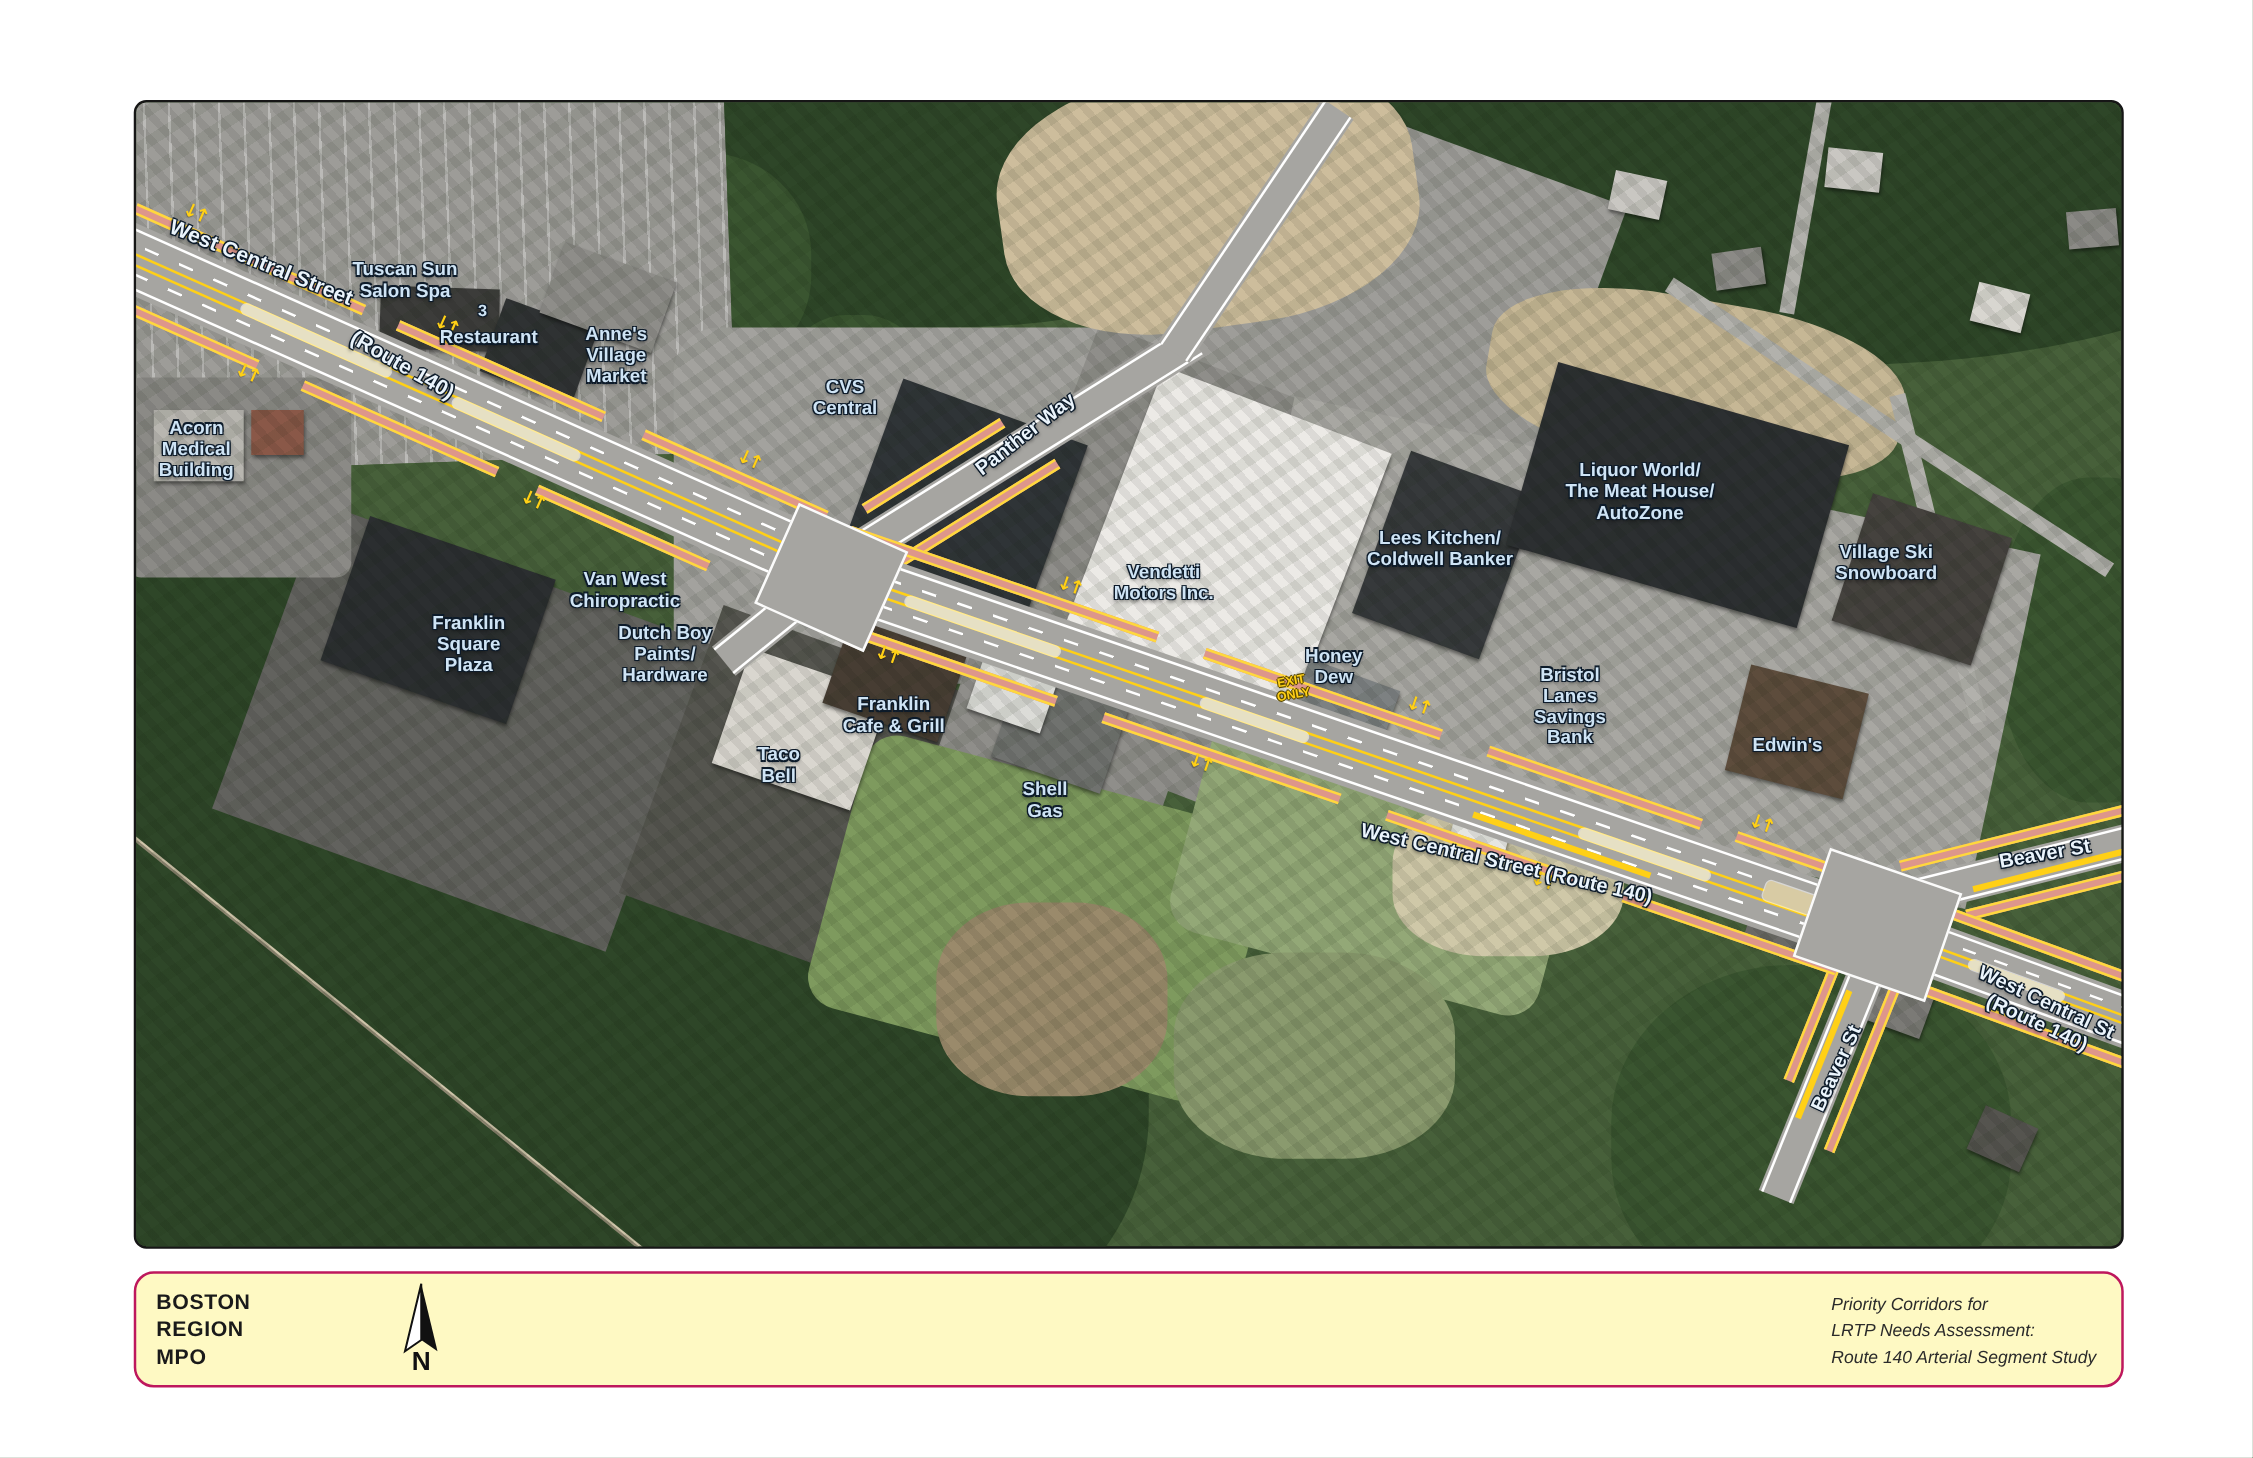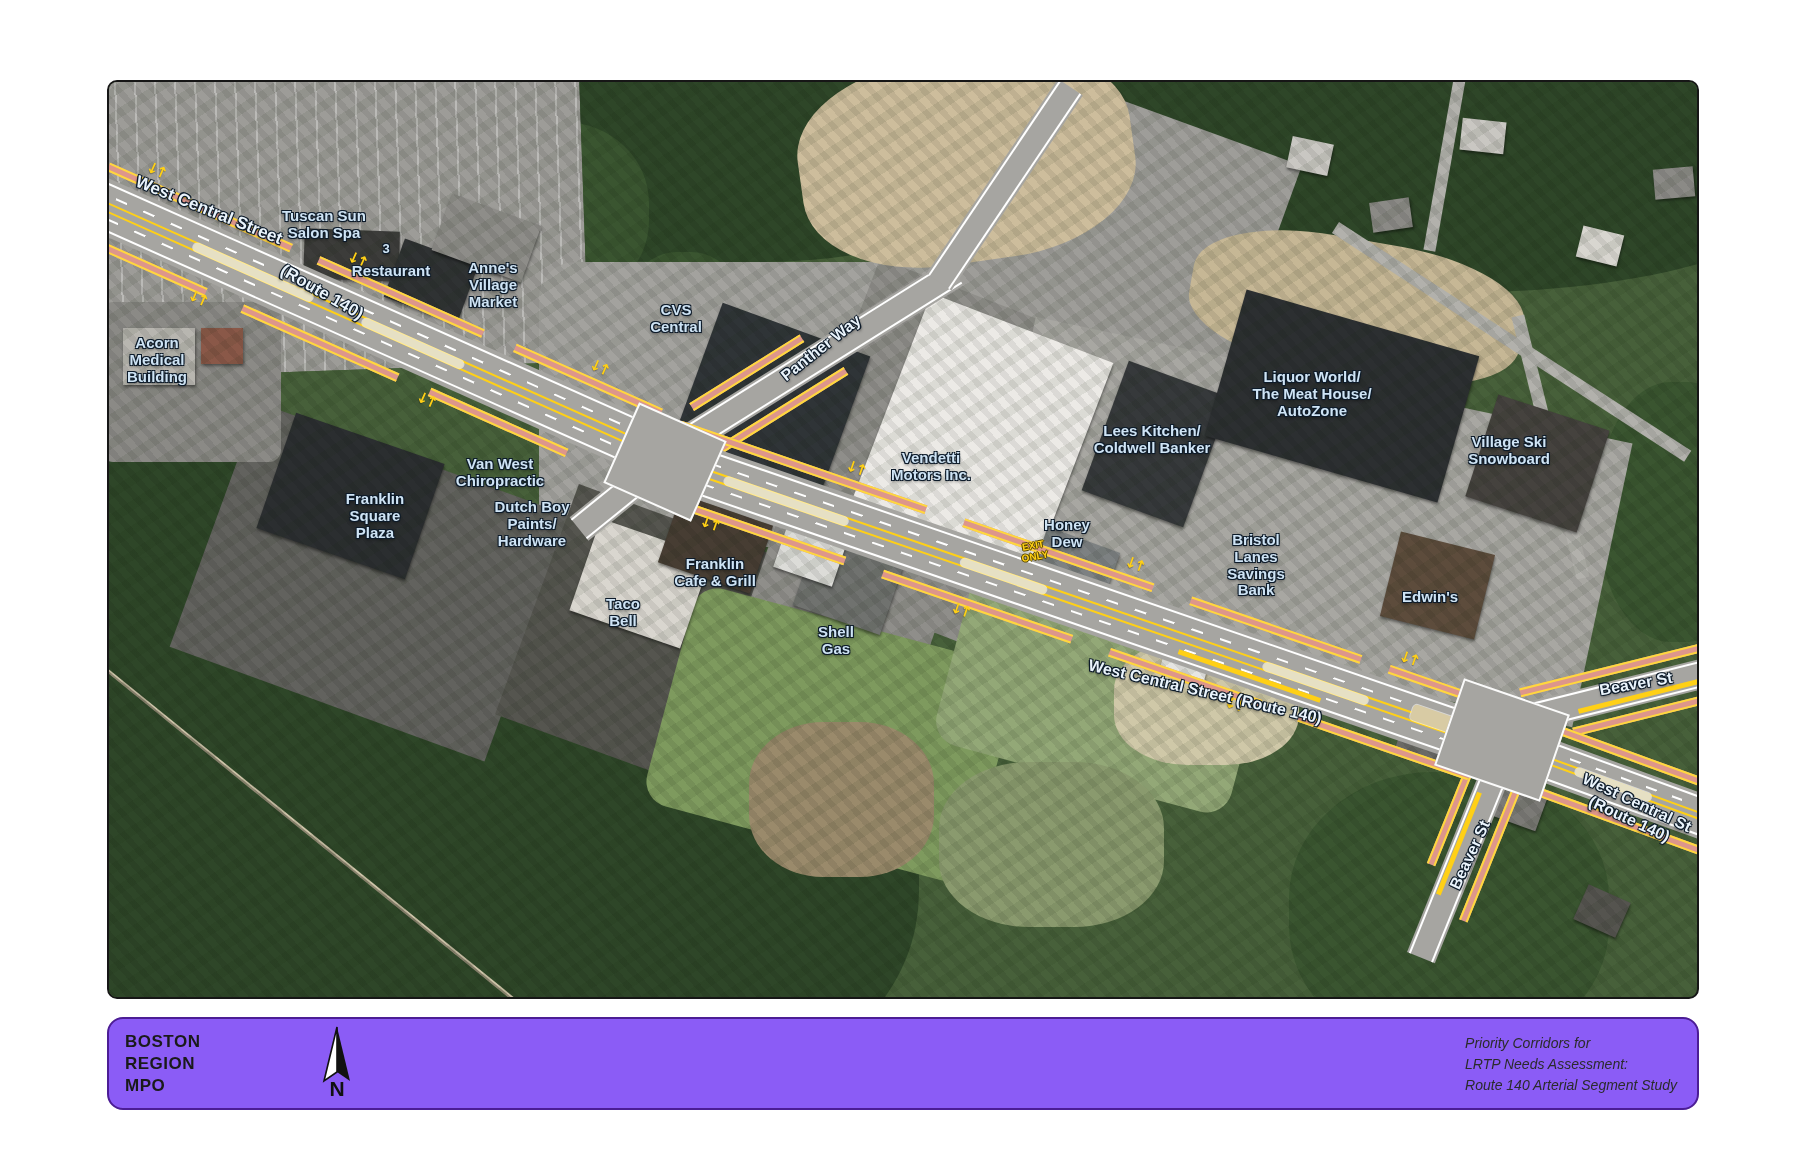--- a/index.html
+++ b/index.html
@@ -72,22 +72,22 @@
   #legend .lg-title{margin-top:6px;text-align:center;font:bold 30px "Liberation Sans",sans-serif;color:#ffffff;
           letter-spacing:1px;
           text-shadow:-2px 0 0 #111,2px 0 0 #111,0 -2px 0 #111,0 2px 0 #111,2px 2px 2px #000;}
   .lg-row{position:absolute;left:20px;display:flex;align-items:center;}
   .lg-chip-sidewalk{width:60px;height:11px;background:#c99b97;border:2px solid #ffd83d;}
   .lg-chip-median{width:64px;height:15px;background:#e6e0c4;border-radius:8px;}
   .lg-label{margin-left:26px;font:bold 16px "Liberation Sans",sans-serif;color:#ffffff;
           text-shadow:-1px -1px 0 #111,1px -1px 0 #111,-1px 1px 0 #111,1px 1px 0 #111;}
 
   
-  #footer{position:absolute;left:107px;top:1017px;width:1588px;height:89px;background:#8b5cf6;
-          border:2px solid #4c1d95;border-radius:16px;}
+  #footer{position:absolute;left:107px;top:1017px;width:1588px;height:89px;background:#fef9c3;
+          border:2px solid #be185d;border-radius:16px;}
   #org{position:absolute;left:16px;top:12px;font:600 17px/1.3 "Liberation Sans",sans-serif;color:#1a1a1a;letter-spacing:.5px;}
   #north{position:absolute;left:206px;top:6px;width:44px;text-align:center;}
   #north .n-letter{font:bold 21px "Liberation Sans",sans-serif;color:#111;margin-top:-14px;}
   #fig-title{position:absolute;left:0;right:0;top:20px;text-align:center;color:#111;}
   #fig-title .t1{font:bold 17.5px "Liberation Sans",sans-serif;}
   #fig-title .t2{font:bold 17.5px "Liberation Sans",sans-serif;margin-top:4px;}
   #credit{position:absolute;right:20px;top:14px;
           font:italic 400 14px/1.5 "Liberation Sans",sans-serif;color:#2b2b2b;}
 </style>
 </head>

